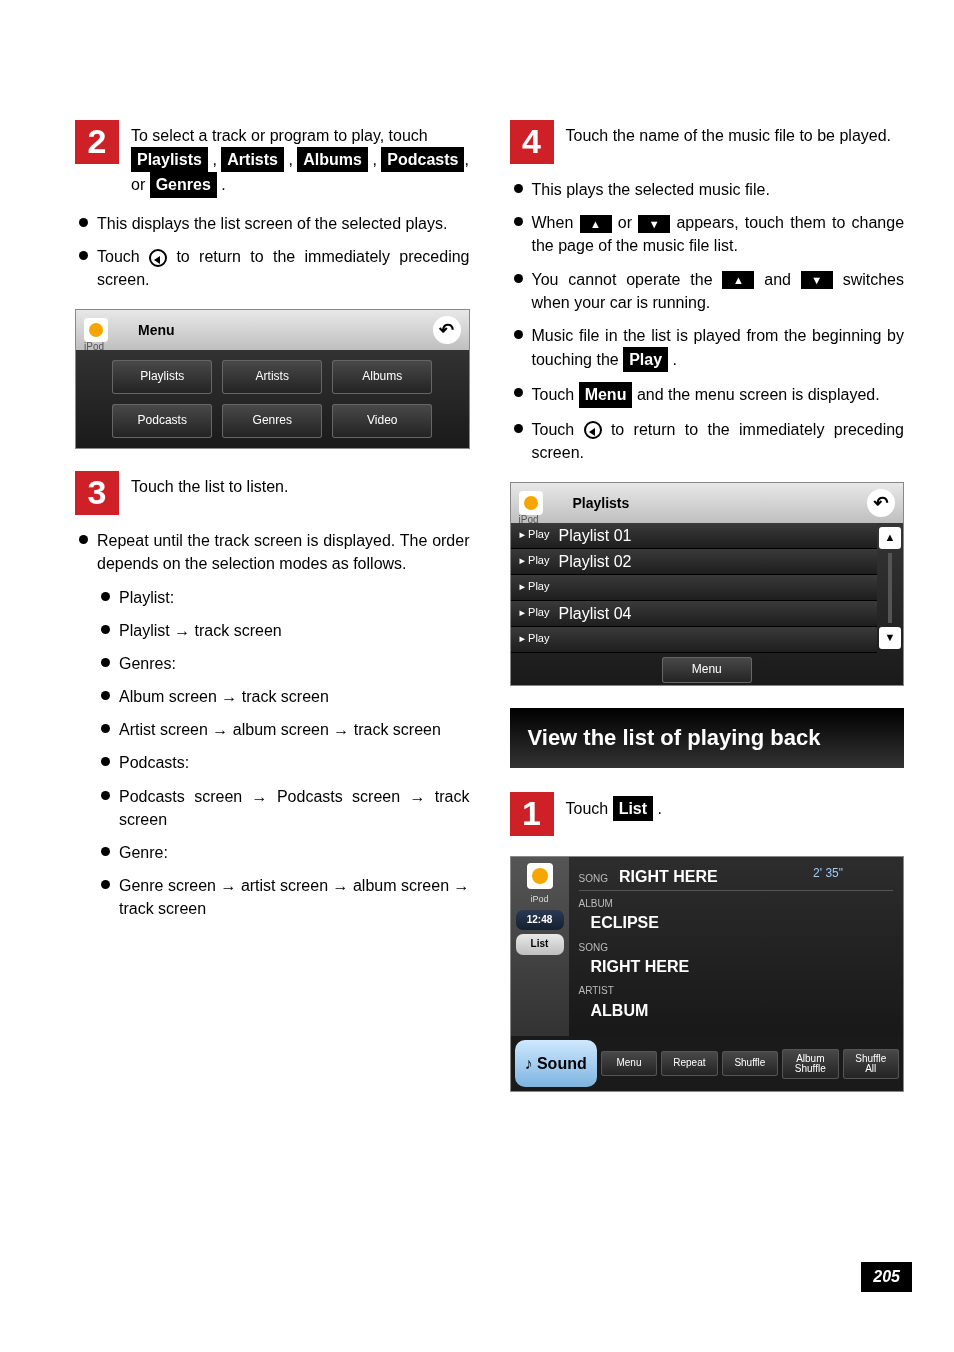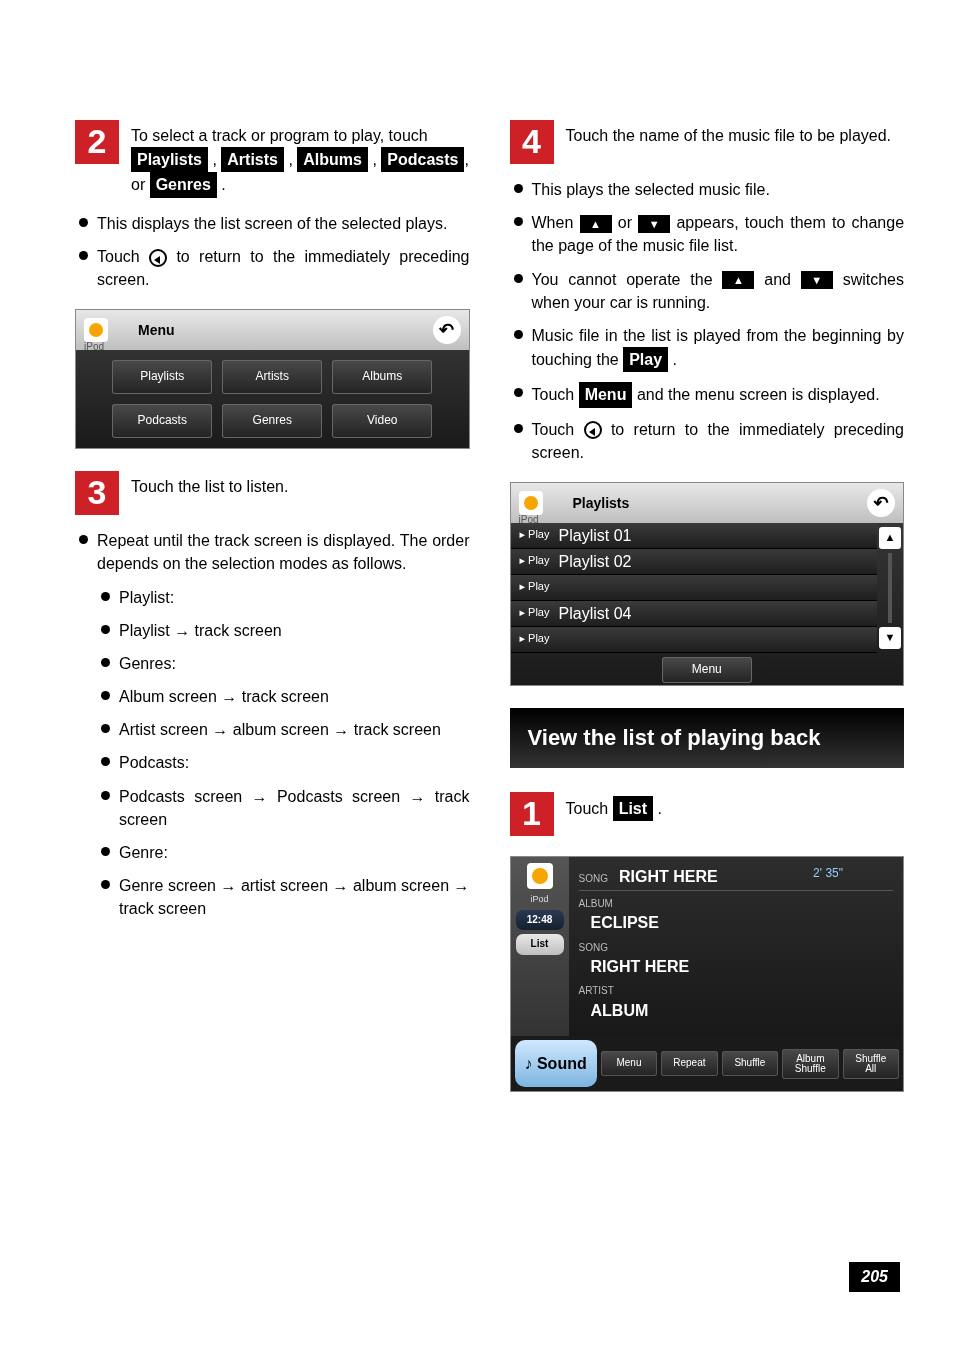--- a/index.html
+++ b/index.html
@@ -43,21 +43,21 @@
   .ns-left { width: 58px; background: linear-gradient(#555,#333); display: flex; flex-direction: column; align-items: center; gap: 4px; padding: 6px 4px; }
   .ns-chip { background: linear-gradient(#e8e8e8,#bfbfbf); color: #000; width: 48px; text-align: center; border-radius: 7px; padding: 3px 0; font-size: 10px; font-weight: bold; }
   .ns-main { flex: 1; padding: 8px 10px; }
   .ns-line { margin-bottom: 6px; }
   .ns-lbl { font-size: 10px; color: #bbb; }
   .ns-val { font-size: 16px; color: #fff; font-weight: bold; }
   .ns-time { text-align: center; color: #9cf; font-size: 12px; padding-bottom: 4px; }
   .ns-bottom { display: flex; background: #1a1a1a; padding: 4px; gap: 4px; align-items: center; }
   .snd-btn { background: linear-gradient(#cfe8ff,#7db4e0); color: #000; border-radius: 10px; padding: 12px 10px; font-size: 16px; font-weight: bold; }
   .bt-btn { background: linear-gradient(#4a4a4a,#222); color: #fff; flex: 1; text-align: center; padding: 5px 0; border-radius: 3px; font-size: 10px; box-shadow: inset 0 0 0 1px #555; }
-  .page-num { position: absolute; right: 54px; bottom: 60px; background: #000; color: #fff; padding: 6px 12px; font-size: 16px; font-weight: bold; font-style: italic; }
+  .page-num { position: absolute; right: 42px; bottom: 60px; background: #000; color: #fff; padding: 6px 12px; font-size: 16px; font-weight: bold; font-style: italic; }
   .pl-flex { display: flex; }
   .pl-col { flex: 1; }
 </style>
 </head>
 <body>
 
 <div class="page">
   <div class="content">
 
     <div class="col">

